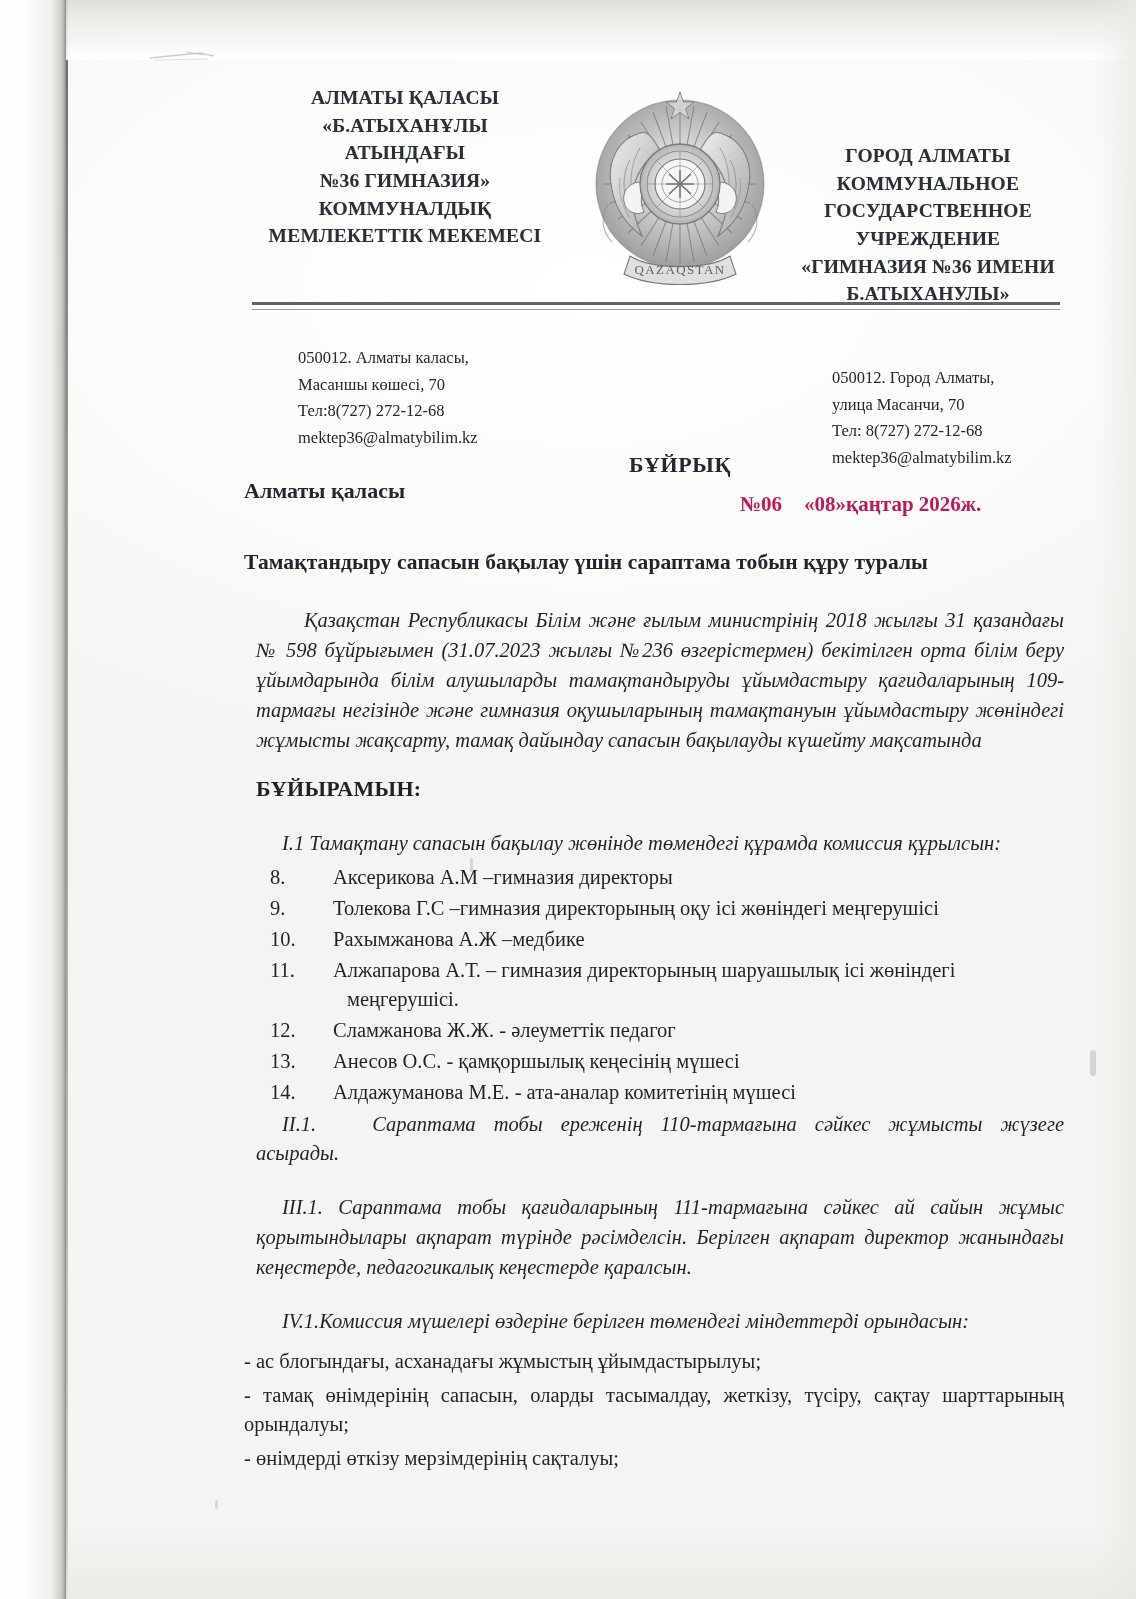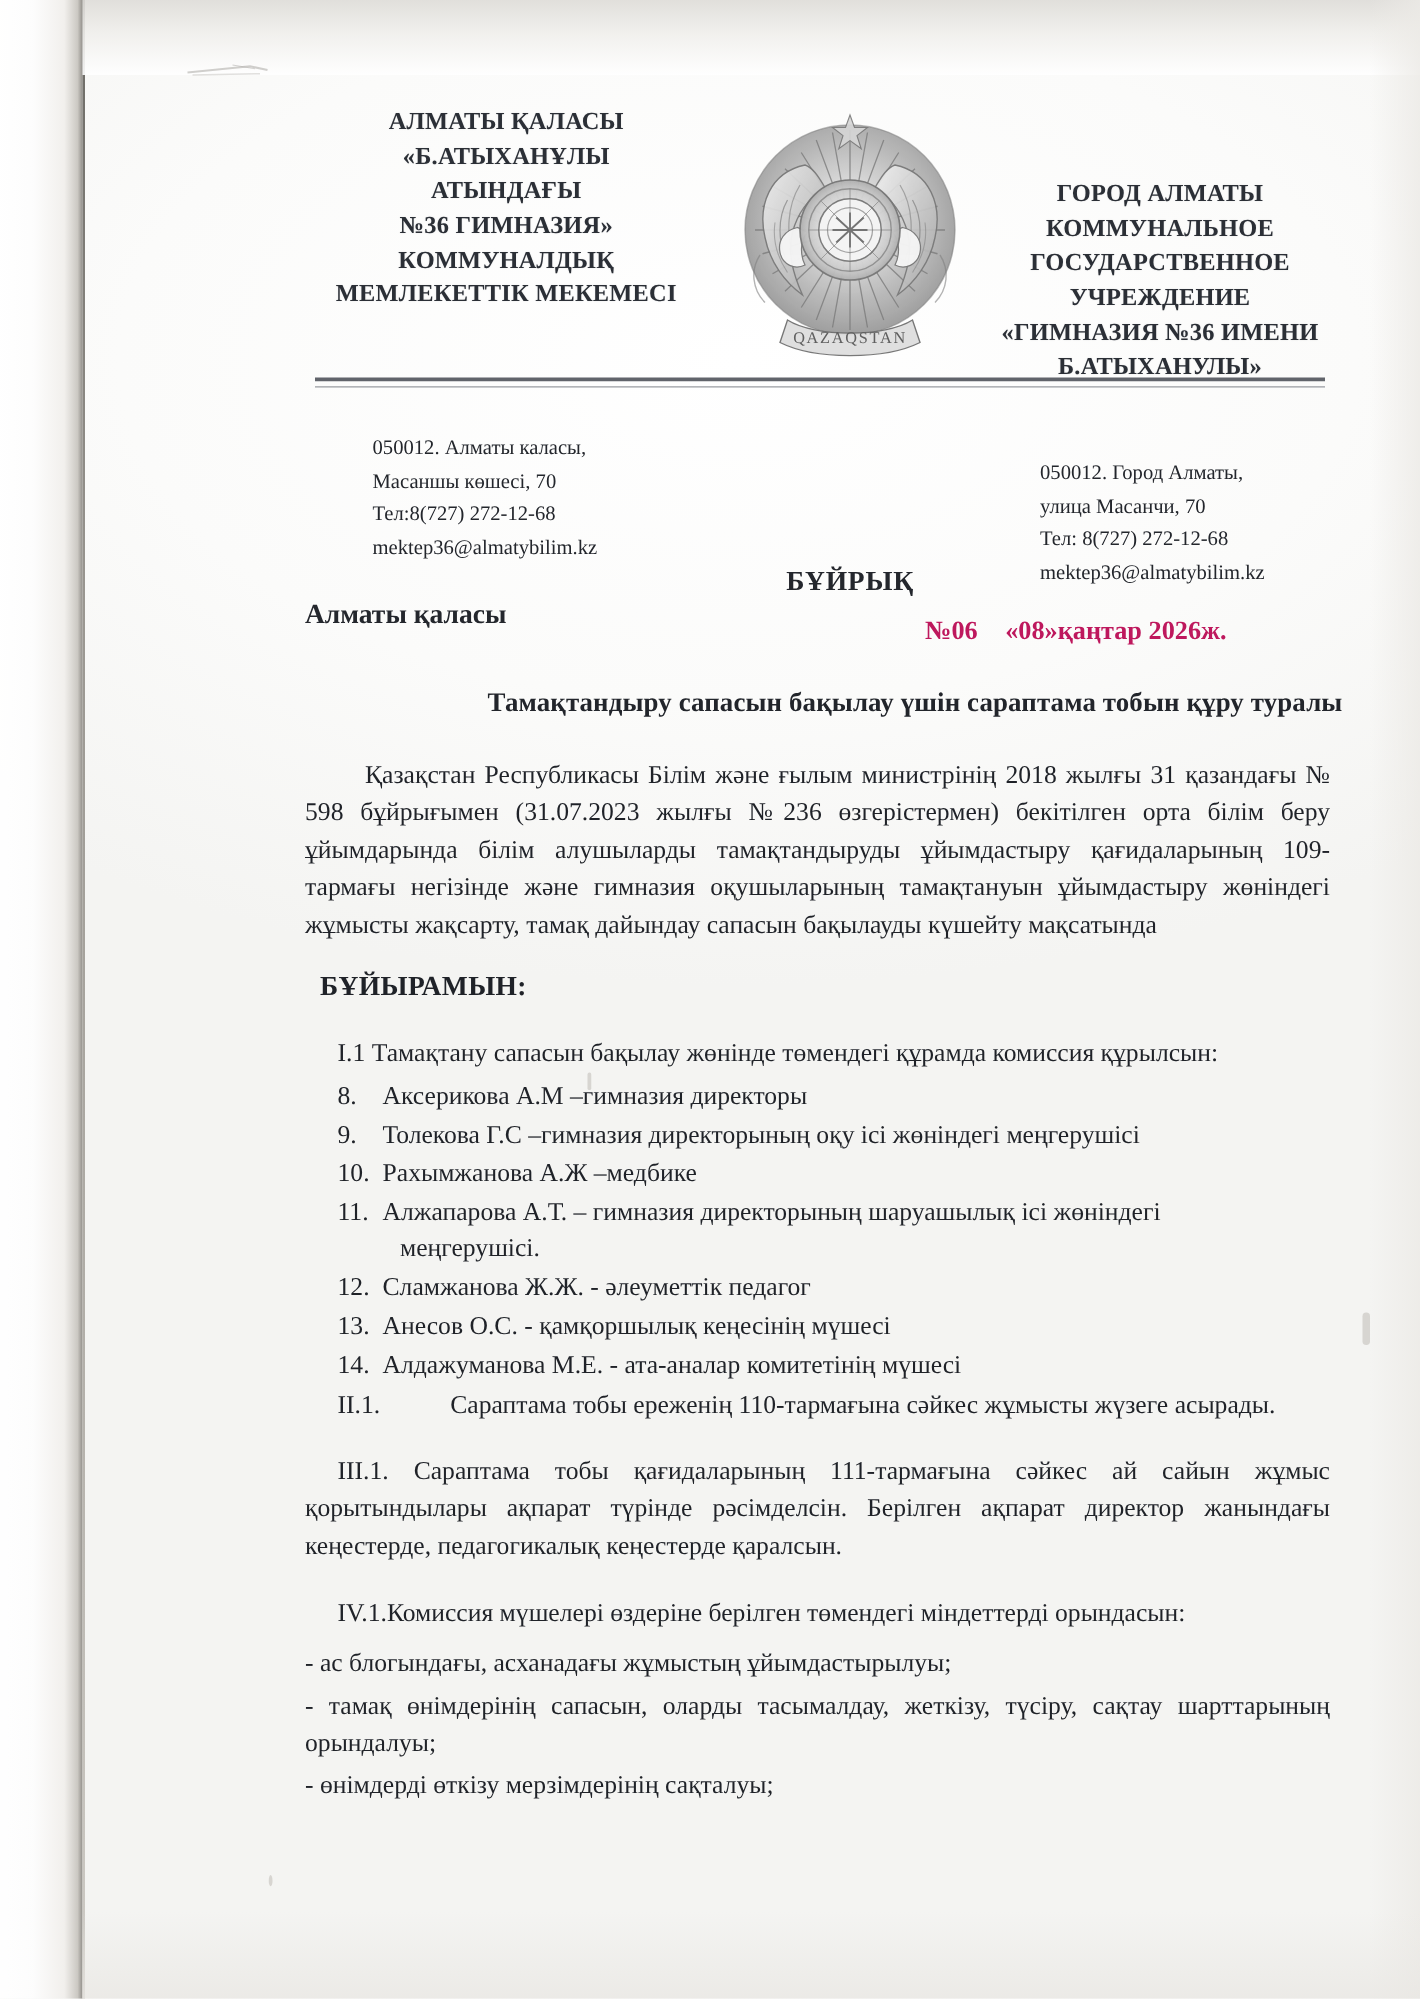--- a/index.html
+++ b/index.html
@@ -177,41 +177,42 @@
     font-size: 21px;
     color: #be185d;
     white-space: nowrap;
   }
   .number-date .num { margin-right: 22px; }
 
   .doc-title {
     position: absolute;
     left: 244px; top: 550px;
     width: 830px;
-    text-align: right;
+    text-align: left;
     font-weight: bold;
     font-size: 21.5px;
     color: #22252b;
     letter-spacing: .1px;
   }
 
   
   .body-wrap {
     position: absolute;
     left: 244px; top: 606px;
     width: 820px;
     font-size: 20.5px;
     line-height: 1.46;
     color: #1f2228;
   }
   p.just {
-    margin: 0 0 0 0;
+    margin: 0 0 0 12px;
     text-align: justify;
     text-justify: inter-word;
     text-indent: 48px;
+    font-style: italic;
   }
   p.noindent { text-indent: 0; }
   .order-verb {
     margin-top: 17px;
     font-weight: bold;
     font-size: 22px;
     padding-left: 12px;
     letter-spacing: .3px;
   }
   .section {
@@ -230,20 +231,21 @@
     padding-left: 26px;
     line-height: 1.42;
     margin-bottom: 2px;
   }
   ol.members li .idx {
     min-width: 36px;
     flex: 0 0 auto;
   }
   ol.members li .txt {
     flex: 1 1 auto;
+    margin-left: 27px;
   }
   ol.members li .txt .cont {
     display: block;
     padding-left: 14px;
   }
 
   .numbered-para {
     display: block;
     text-align: justify;
     text-justify: inter-word;

